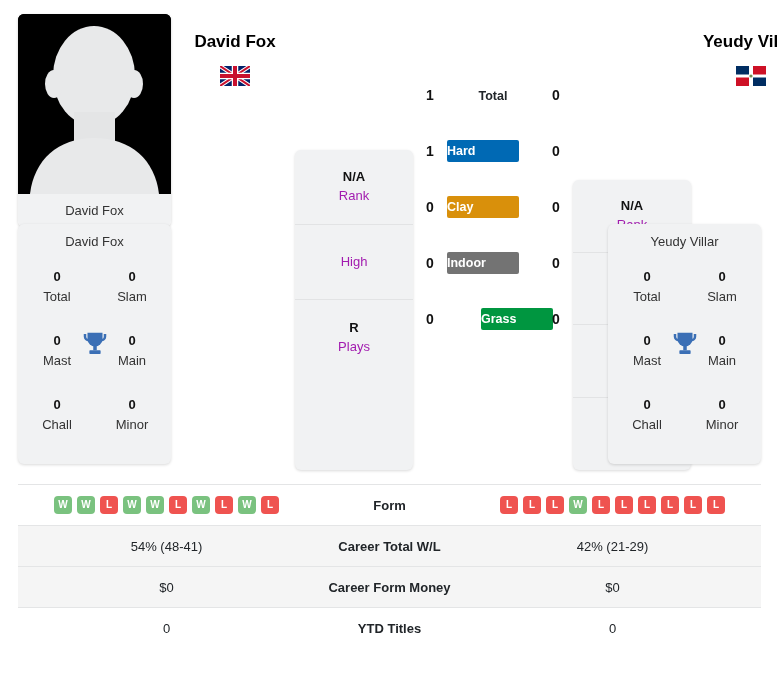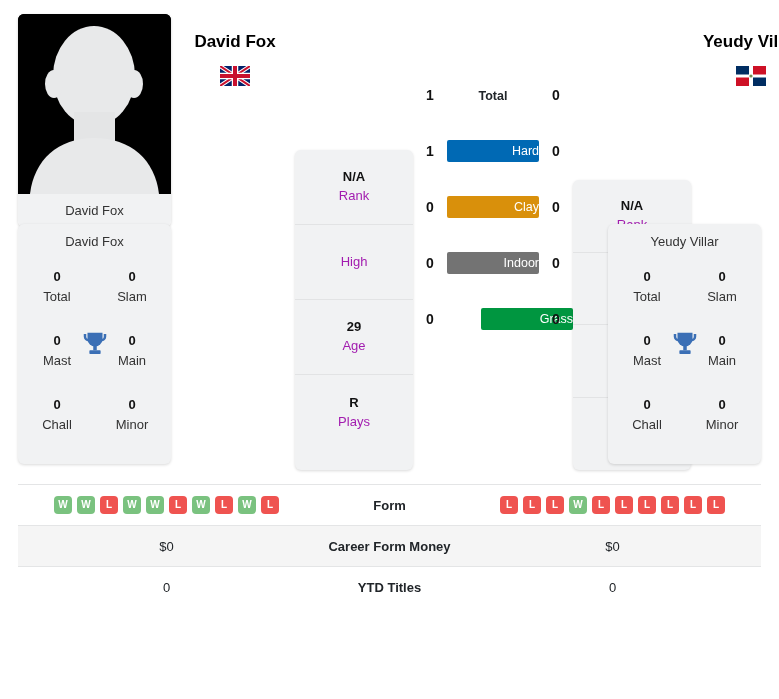--- a/index.html
+++ b/index.html
@@ -139,28 +139,28 @@
     width: 92px;
     text-align: center;
   }
   .h2hrow .plainlabel {
     font-size: 12.5px;
     font-weight: bold;
     color: #212529;
   }
   .badge {
     display: block;
-    width: 92px;
+    width: 72px;
     line-height: 22px;
     height: 22px;
     border-radius: 2px;
     color: #ffffff;
     font-size: 12.5px;
-    font-weight: normal;
-    text-align: right;
+    font-weight: bold;
+    text-align: left;
   }
 
   
   .trophycard {
     position: absolute;
     width: 153px;
     height: 240px;
     border-radius: 6px;
     background: #f1f2f3;
     box-shadow: 0 1px 3px rgba(0,0,0,.15);
@@ -282,24 +282,20 @@
     <div class="infocard">
       <div class="inforow">
         <span class="val">N/A</span>
         <span class="lbl">Rank</span>
       </div>
       <div class="inforow">
         <span class="val"></span>
         <span class="lbl">High</span>
       </div>
       <div class="inforow">
-        <span class="val">29</span>
-        <span class="lbl">Age</span>
-      </div>
-      <div class="inforow">
         <span class="val">R</span>
         <span class="lbl">Plays</span>
       </div>
     </div>
 
     <div class="h2h">
       <div class="h2hrow">
         <span class="cnt">1</span>
         <span class="mid">
           <span class="plainlabel">Total</span>
@@ -474,20 +470,25 @@
               <span class="fbadge l">L</span>
               <span class="fbadge w">W</span>
               <span class="fbadge l">L</span>
               <span class="fbadge l">L</span>
               <span class="fbadge l">L</span>
               <span class="fbadge l">L</span>
               <span class="fbadge l">L</span>
               <span class="fbadge l">L</span>
             </div>
         </td>
+      </tr>
+      <tr class="striped">
+        <td class="side">54% (48-41)</td>
+        <td class="label">Career Total W/L</td>
+        <td class="side">42% (21-29)</td>
       </tr>
       <tr class="striped">
         <td class="side">$0</td>
         <td class="label">Career Form Money</td>
         <td class="side">$0</td>
       </tr>
       <tr>
         <td class="side">0</td>
         <td class="label">YTD Titles</td>
         <td class="side">0</td>

